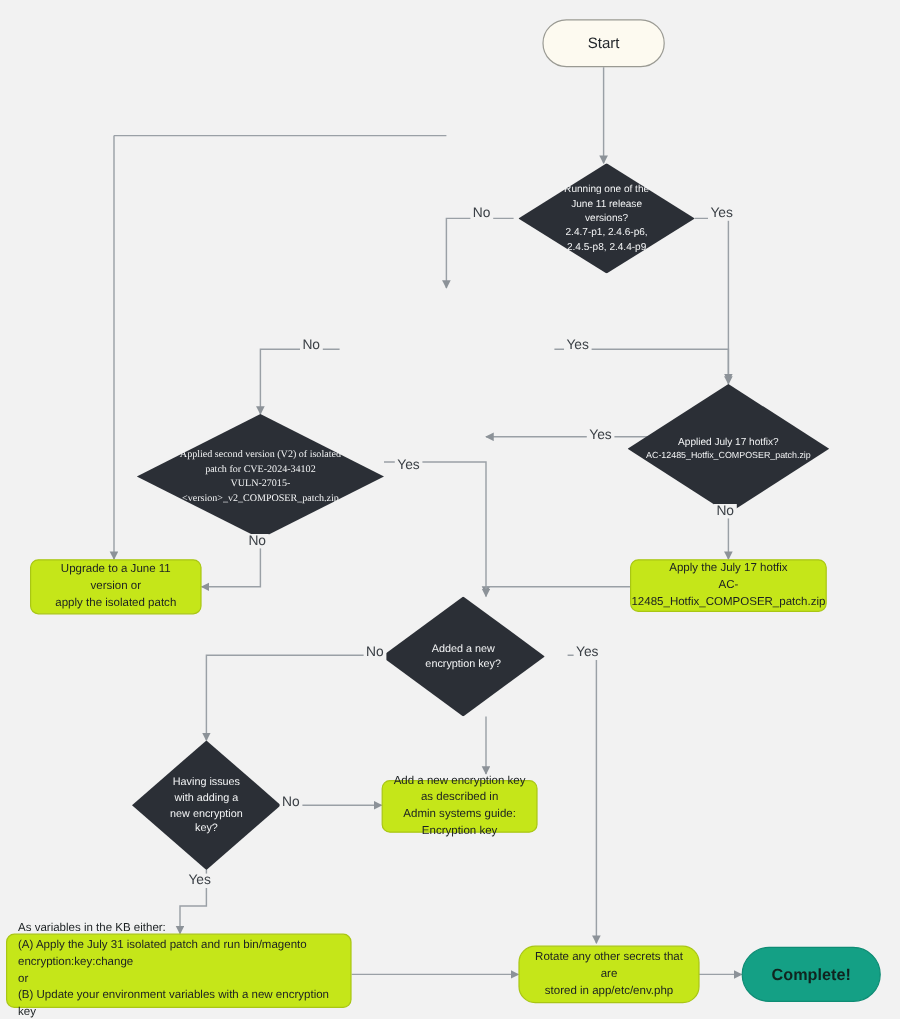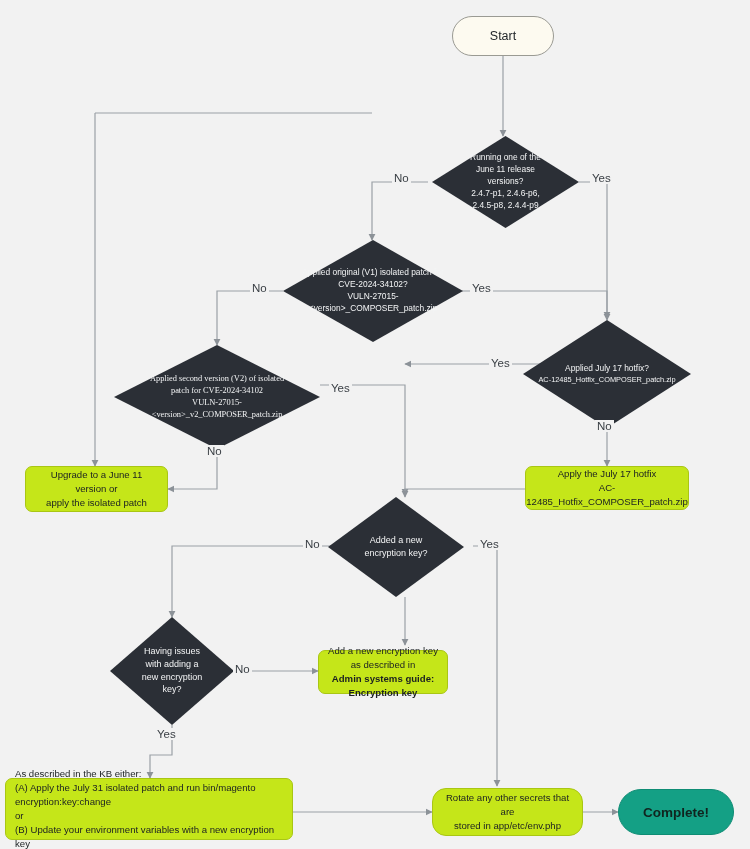--- a/index.html
+++ b/index.html
@@ -25,21 +25,21 @@
   .term-end{background:#14a085;border-color:#0e8c74;color:#10241f;font-size:13.5px;font-weight:bold;}
 
   
   .process{
     display:flex;align-items:center;justify-content:center;
     border-radius:7px;background:#c5e619;border:1px solid #a9c614;
     color:#1b2022;text-align:center;font-size:9.6px;line-height:1.45;
     padding:6px 8px;
   }
   .process.left{text-align:left;justify-content:flex-start;}
-  .process b{font-weight:bold;text-align:center;}
+  .process b{font-weight:normal;text-align:center;}
 
   
   .decision{display:flex;align-items:center;justify-content:center;}
   .decision .dwrap{position:relative;width:100%;height:100%;}
   .decision .dshape{
     position:absolute;inset:0;background:#2b2f36;
     clip-path:polygon(50% 0,100% 50%,50% 100%,0 50%);
   }
   .decision .dtext{
     position:absolute;left:50%;top:50%;transform:translate(-50%,-50%);
@@ -116,30 +116,20 @@
       <div class="dtext">
         <div>Running one of the</div>
         <div>June 11 release</div>
         <div>versions?</div>
         <div>2.4.7-p1, 2.4.6-p6,</div>
         <div>2.4.5-p8, 2.4.4-p9</div>
       </div>
     </div>
   </div>
 
-  <div class="node decision" style="left:283px;top:240px;width:180px;height:102px;">
-    <div class="dwrap">
-      <div class="dshape"></div>
-      <div class="dtext" style="width:86%;">
-        <div>Applied original (V1) isolated patch for</div>
-        <div>CVE-2024-34102?</div>
-        <div>VULN-27015-&lt;version&gt;_COMPOSER_patch.zip</div>
-      </div>
-    </div>
-  </div>
 
   <div class="node decision" style="left:114px;top:345px;width:206px;height:104px;font-family:Liberation Serif, serif;">
     <div class="dwrap">
       <div class="dshape"></div>
       <div class="dtext" style="width:86%;">
         <div>Applied second version (V2) of isolated</div>
         <div>patch for CVE-2024-34102</div>
         <div>VULN-27015-&lt;version&gt;_v2_COMPOSER_patch.zip</div>
       </div>
     </div>
@@ -162,21 +152,21 @@
     </div>
   </div>
 
   <div class="node process" style="left:525px;top:466px;width:164px;height:44px;">
     <div>
       <div>Apply the July 17 hotfix</div>
       <div>AC-12485_Hotfix_COMPOSER_patch.zip</div>
     </div>
   </div>
 
-  <div class="node decision" style="left:328px;top:497px;width:136px;height:100px;">
+  <div class="node decision" style="left:318px;top:497px;width:136px;height:100px;">
     <div class="dwrap">
       <div class="dshape"></div>
       <div class="dtext" style="font-size:9px;">
         <div>Added a new</div>
         <div>encryption key?</div>
       </div>
     </div>
   </div>
 
   <div class="node decision" style="left:110px;top:617px;width:124px;height:108px;">
@@ -193,21 +183,21 @@
 
   <div class="node process" style="left:318px;top:650px;width:130px;height:44px;">
     <div>
       <div>Add a new encryption key as described in</div>
       <div><b>Admin systems guide: Encryption key</b></div>
     </div>
   </div>
 
   <div class="node process left" style="left:5px;top:778px;width:288px;height:62px;padding:7px 9px;">
     <div>
-      <div>As described in the KB either:</div>
+      <div>As variables in the KB either:</div>
       <div>(A) Apply the July 31 isolated patch and run bin/magento encryption:key:change</div>
       <div>or</div>
       <div>(B) Update your environment variables with a new encryption key</div>
     </div>
   </div>
 
   <div class="node process" style="left:432px;top:788px;width:151px;height:48px;border-radius:14px;">
     <div>
       <div>Rotate any other secrets that are</div>
       <div>stored in app/etc/env.php</div>

